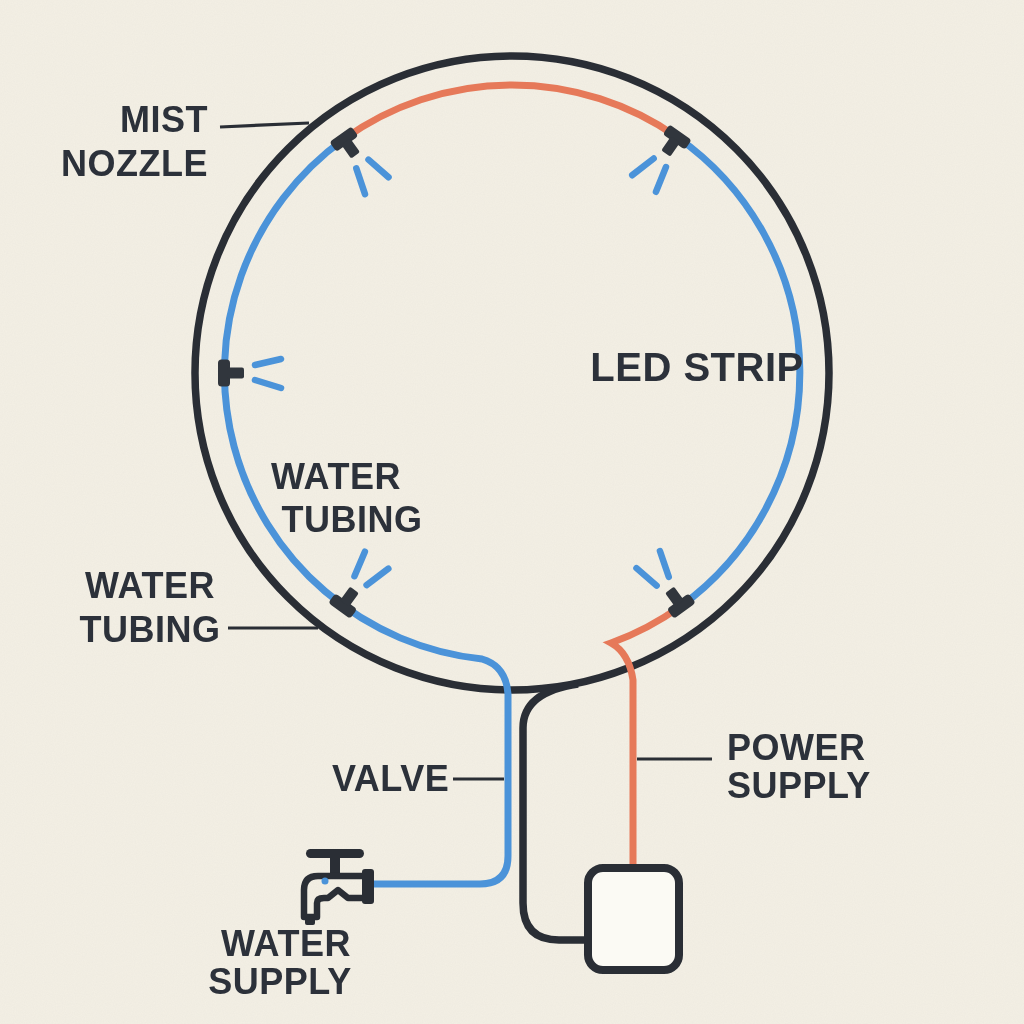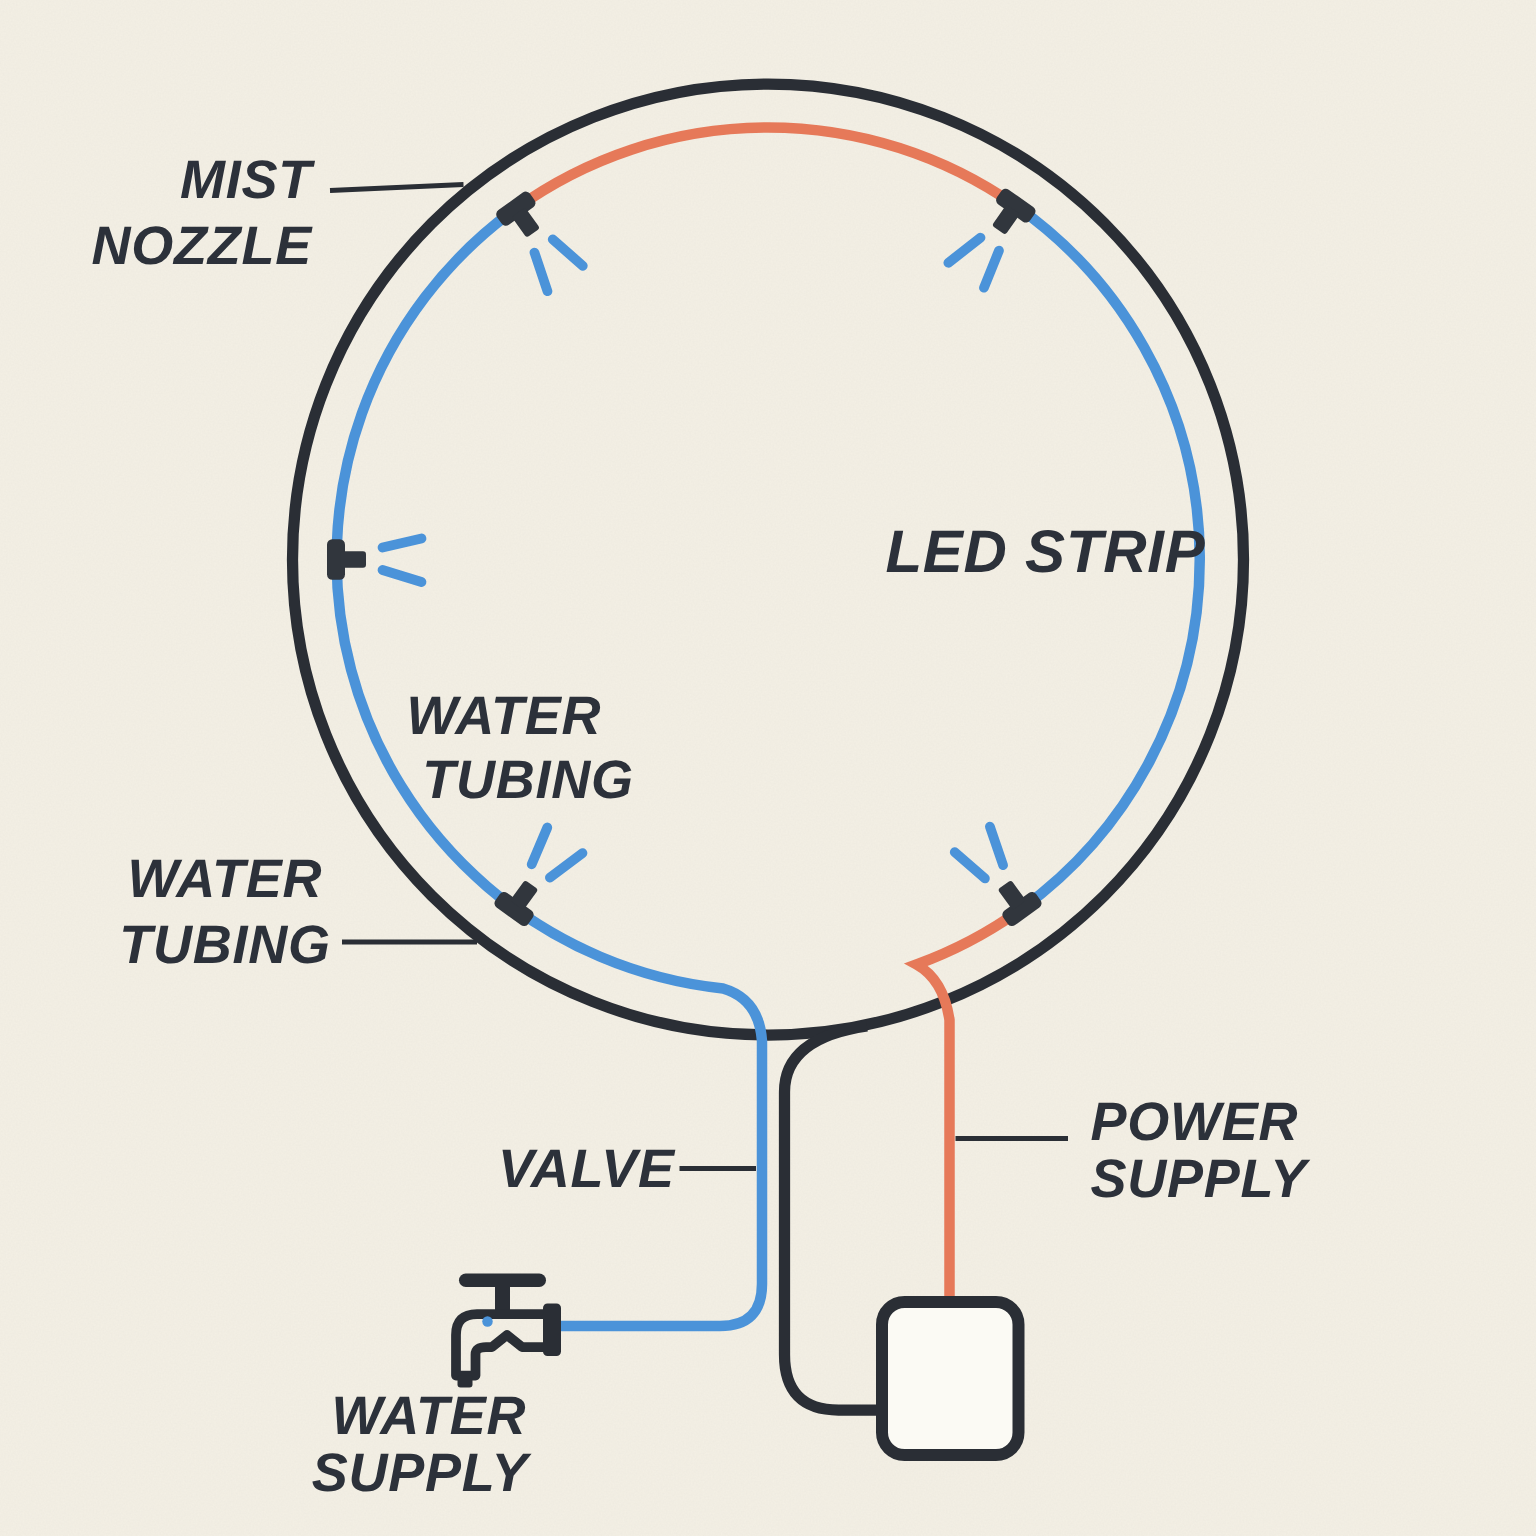--- a/index.html
+++ b/index.html
@@ -1,17 +1,17 @@
 <!DOCTYPE html>
 <html><head>
 <meta charset="utf-8">
 <title>Diagram</title>
 <style>
   html,body{margin:0;padding:0;background:#e9e9e9;}
-  .stage{width:1024px;height:1024px;margin:0 auto;position:relative;background:#d946ef;overflow:hidden;font-style:italic;}
+  .stage{width:1024px;height:1024px;margin:0 auto;position:relative;background:#d946ef;overflow:hidden;}
   svg{display:block;}
   .lbl{font-family:"Liberation Sans",sans-serif;font-weight:700;font-size:36px;letter-spacing:.5px;fill:#2c313a;}
   .lbl-lg{font-family:"Liberation Sans",sans-serif;font-weight:700;font-size:40px;letter-spacing:.5px;fill:#2c313a;}
   .leader{stroke:#2a2e35;stroke-width:3.2px;fill:none;}
 </style>
 </head>
 <body>
 
 <div class="stage">
 <svg id="ring-svg" width="1024" height="1024" viewBox="0 0 1024 1024" xmlns="http://www.w3.org/2000/svg">

